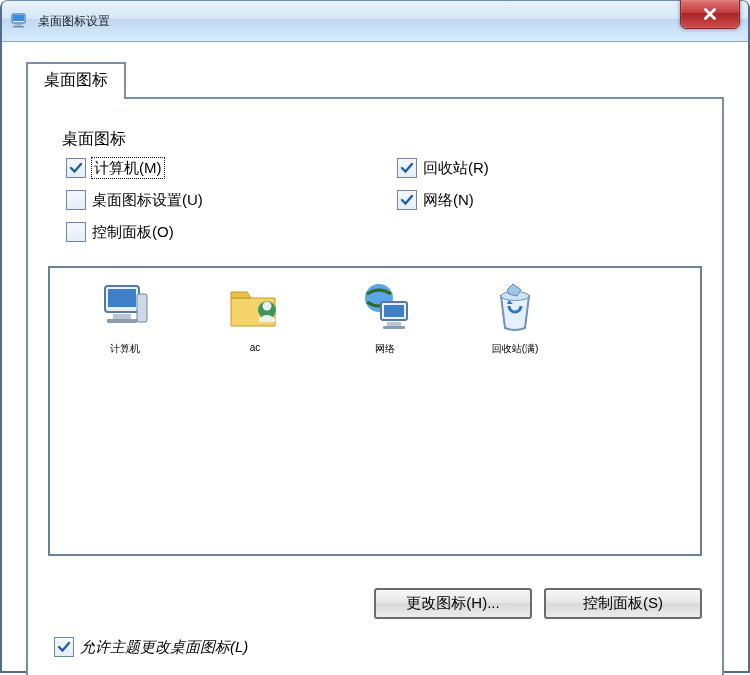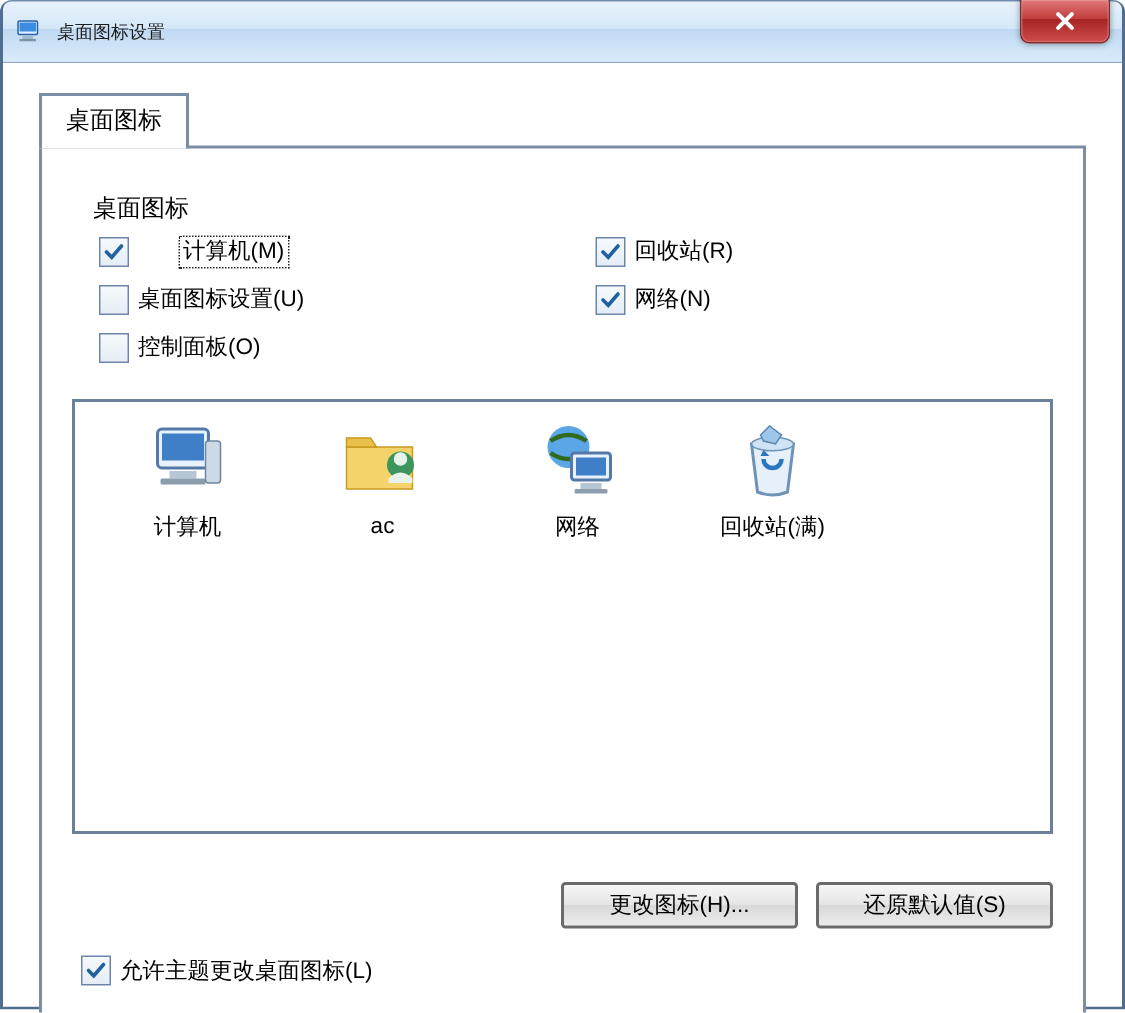--- a/index.html
+++ b/index.html
@@ -116,21 +116,20 @@
     display: inline-flex;
     align-items: center;
     justify-content: center;
     flex-shrink: 0;
   }
   .chk svg { width: 14px; height: 14px; }
   .chk-row .focus {
     outline: 1px dotted #222;
     outline-offset: 0px;
     padding: 0 2px;
-    margin-left: 28px;
   }
 
   
   .iconpanel {
     margin-top: 18px;
     border: 2px solid #6b8099;
     height: 262px;
     padding: 12px 10px;
     position: relative;
   }
@@ -145,21 +144,21 @@
   }
   .icon-item .pic {
     width: 56px;
     height: 56px;
     margin: 0 auto 6px auto;
     display: flex;
     align-items: flex-end;
     justify-content: center;
   }
   .icon-item .lbl {
-    font-size: 15px;
+    font-size: 10px;
   }
 
   
   .btnrow {
     display: flex;
     justify-content: flex-end;
     gap: 12px;
     margin-top: 32px;
   }
   .btn {
@@ -170,20 +169,21 @@
     min-width: 130px;
     text-align: center;
     border-radius: 3px;
   }
 
   .bottom-chk {
     margin: 18px 0 0 6px;
     display: flex;
     align-items: center;
     gap: 6px;
+    font-style: italic;
   }
 </style>
 </head>
 <body>
 
 <div class="window">
 
   <div class="titlebar">
     <span class="sysicon">
       <svg viewBox="0 0 20 20">
@@ -311,21 +311,21 @@
 
 
         </div>
       </div>
 
       <div class="btnrow">
         <div class="btn">
           <span>更改图标(H)...</span>
         </div>
         <div class="btn">
-          <span>还原默认值(S)</span>
+          <span>控制面板(S)</span>
         </div>
       </div>
 
       <label class="bottom-chk">
         <span class="chk">
           <svg viewBox="0 0 14 14">
               <path d="M2 7 L5.5 10.5 L12 3" stroke="#23619e" stroke-width="2.4" fill="none" stroke-linecap="round"></path>
             </svg>
         </span>
         <span>允许主题更改桌面图标(L)</span>

